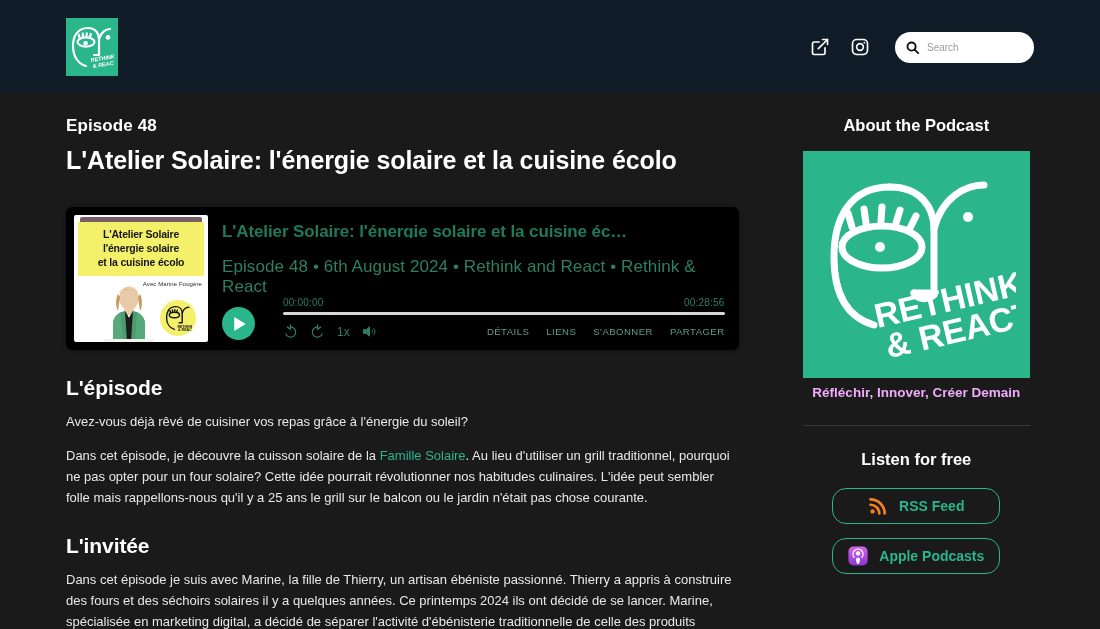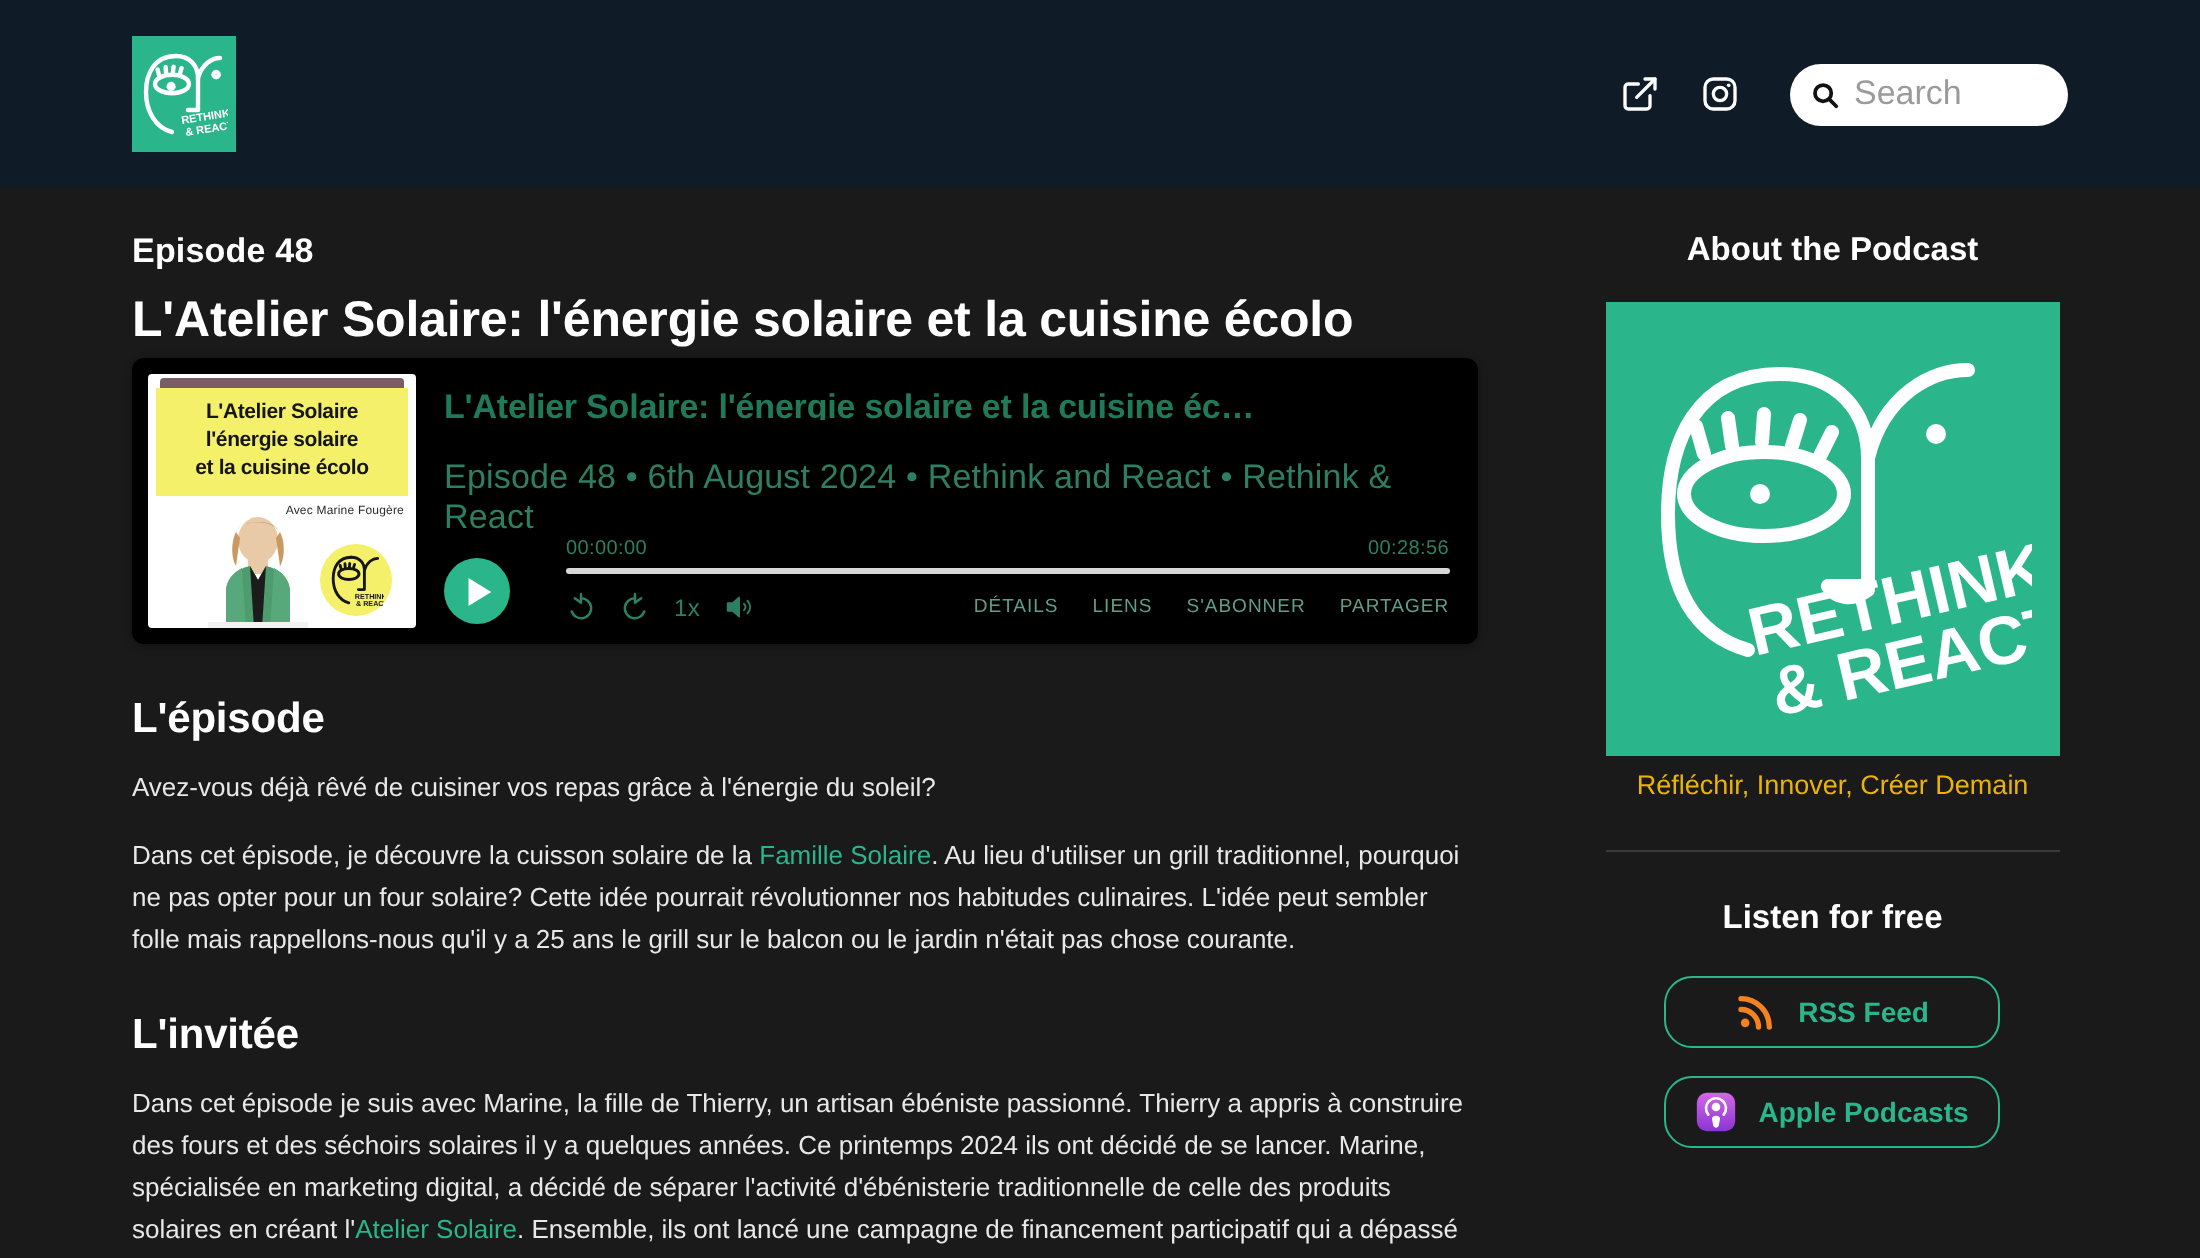--- a/index.html
+++ b/index.html
@@ -66,21 +66,21 @@
     padding: 0 10px;
     gap: 7px;
     margin-left: 6px;
   }
   .search-box svg { width: 15px; height: 15px; flex-shrink: 0; }
   .search-input {
     border: none;
     outline: none;
     background: transparent;
     font-family: "Liberation Sans", sans-serif;
-    font-size: 17px;
+    font-size: 10px;
     color: #8b5cf6;
     width: 100%;
   }
   .search-input::placeholder { color: #9b9b9b; }
 
   
   .page {
     display: flex;
     padding: 0 66px;
     gap: 0;
@@ -92,21 +92,21 @@
   .ep-number {
     font-size: 17px;
     font-weight: bold;
     letter-spacing: 0.1px;
     margin-bottom: 10px;
   }
   .ep-title {
     font-size: 25px;
     font-weight: bold;
     letter-spacing: -0.1px;
-    margin-bottom: 4px;
+    margin-bottom: 32px;
   }
 
   
   .player {
     background: #000000;
     border-radius: 6px;
     height: 143px;
     display: flex;
     overflow: hidden;
     box-shadow: 0 1px 4px rgba(0,0,0,0.35);
@@ -238,21 +238,21 @@
     width: 227px; height: 227px; margin: 0 auto;
     background: #2ab58a; display: flex;
     align-items: center; justify-content: center;
   }
   .cover svg { width: 200px; height: 200px; }
   .pod-name {
     text-align: center; font-size: 14.5px; font-weight: bold;
     margin-top: 22px;
   }
   .pod-tag {
-    text-align: center; font-size: 13.5px; color: #eab308; margin-top: 7px;
+    text-align: center; font-size: 13.5px; color: #f0abfc; margin-top: 7px; font-weight: bold;
   }
   .divider {
     height: 1px; background: #3a3a3a; margin: 25px 4px 0;
   }
   .listen-h {
     font-size: 16.5px; font-weight: bold;
     text-align: center; margin: 24px 0 19px;
   }
   .listen-btn {
     display: flex; align-items: center; justify-content: center;

